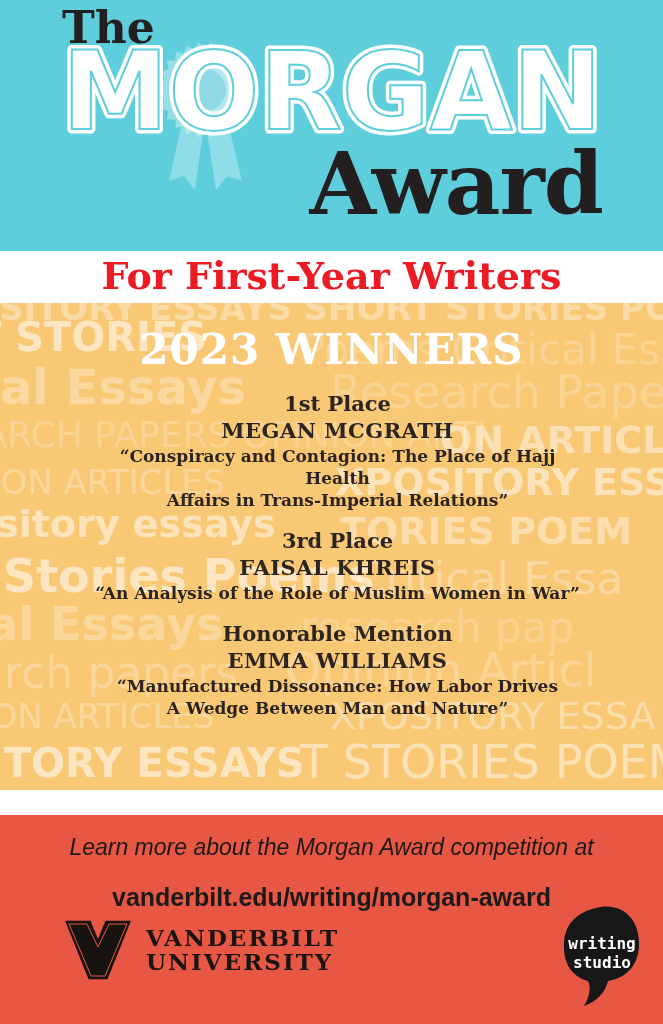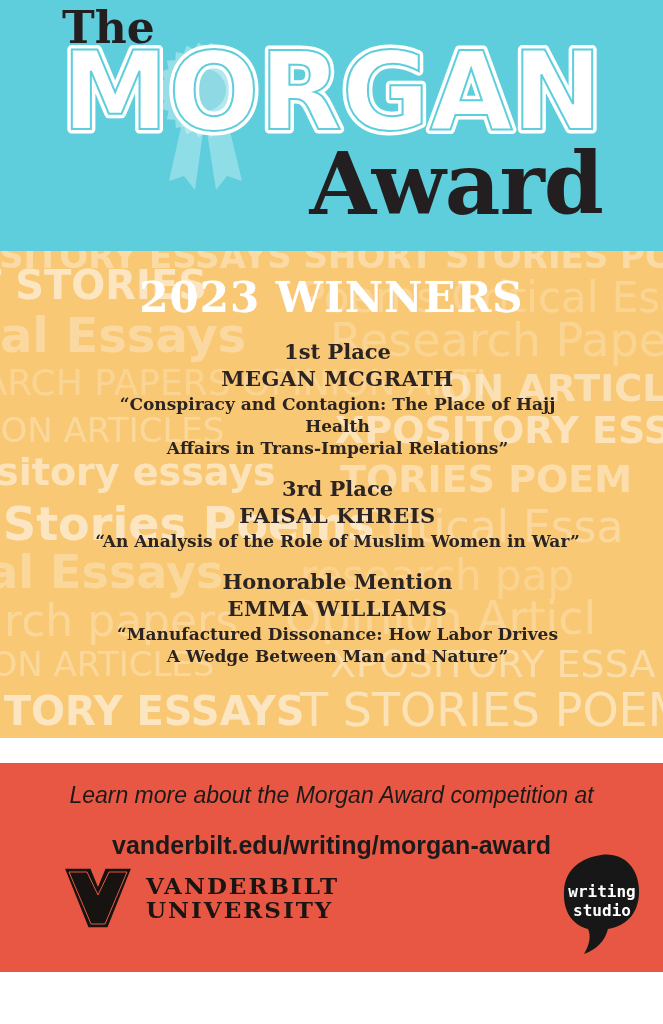--- a/index.html
+++ b/index.html
@@ -69,20 +69,23 @@
     </svg>
 
     <svg class="morgan-svg" width="548" height="96" viewBox="0 0 548 96">
       <text x="274" y="85" text-anchor="middle" font-family="DejaVu Sans, sans-serif" font-weight="bold" font-size="108" textLength="540" lengthAdjust="spacingAndGlyphs" fill="#ffffff" stroke="#ffffff" stroke-width="9" stroke-linejoin="round" paint-order="stroke">MORGAN</text>
       <text x="274" y="85" text-anchor="middle" font-family="DejaVu Sans, sans-serif" font-weight="bold" font-size="108" textLength="540" lengthAdjust="spacingAndGlyphs" fill="none" stroke="#5FCEDC" stroke-width="2">MORGAN</text>
     </svg>
 
     <div class="title-award">Award</div>
   </header>
 
+  <div class="subtitle-band">
+    <span class="subtitle-text">For First-Year Writers</span>
+  </div>
 
   <section class="winners-section">
 
     <div class="wm" style="top:-12px;left:-30px;font-size:34px;opacity:.35;font-weight:800">OSITORY ESSAYS SHORT STORIES POEM</div>
     <div class="wm" style="top:14px;left:-55px;font-size:40px;opacity:.55;font-weight:800">RT STORIES</div>
     <div class="wm" style="top:26px;left:300px;font-size:42px;opacity:.22;font-weight:400">Poems Critical Essa</div>
     <div class="wm" style="top:60px;left:-45px;font-size:48px;opacity:.30;font-weight:800">ical Essays</div>
     <div class="wm" style="top:66px;left:330px;font-size:46px;opacity:.22;font-weight:400">Research Pape</div>
     <div class="wm" style="top:114px;left:-40px;font-size:36px;opacity:.22;font-weight:400">EARCH PAPERS OPINION ARTI</div>
     <div class="wm" style="top:118px;left:440px;font-size:38px;opacity:.45;font-weight:800">ON ARTICL</div>

